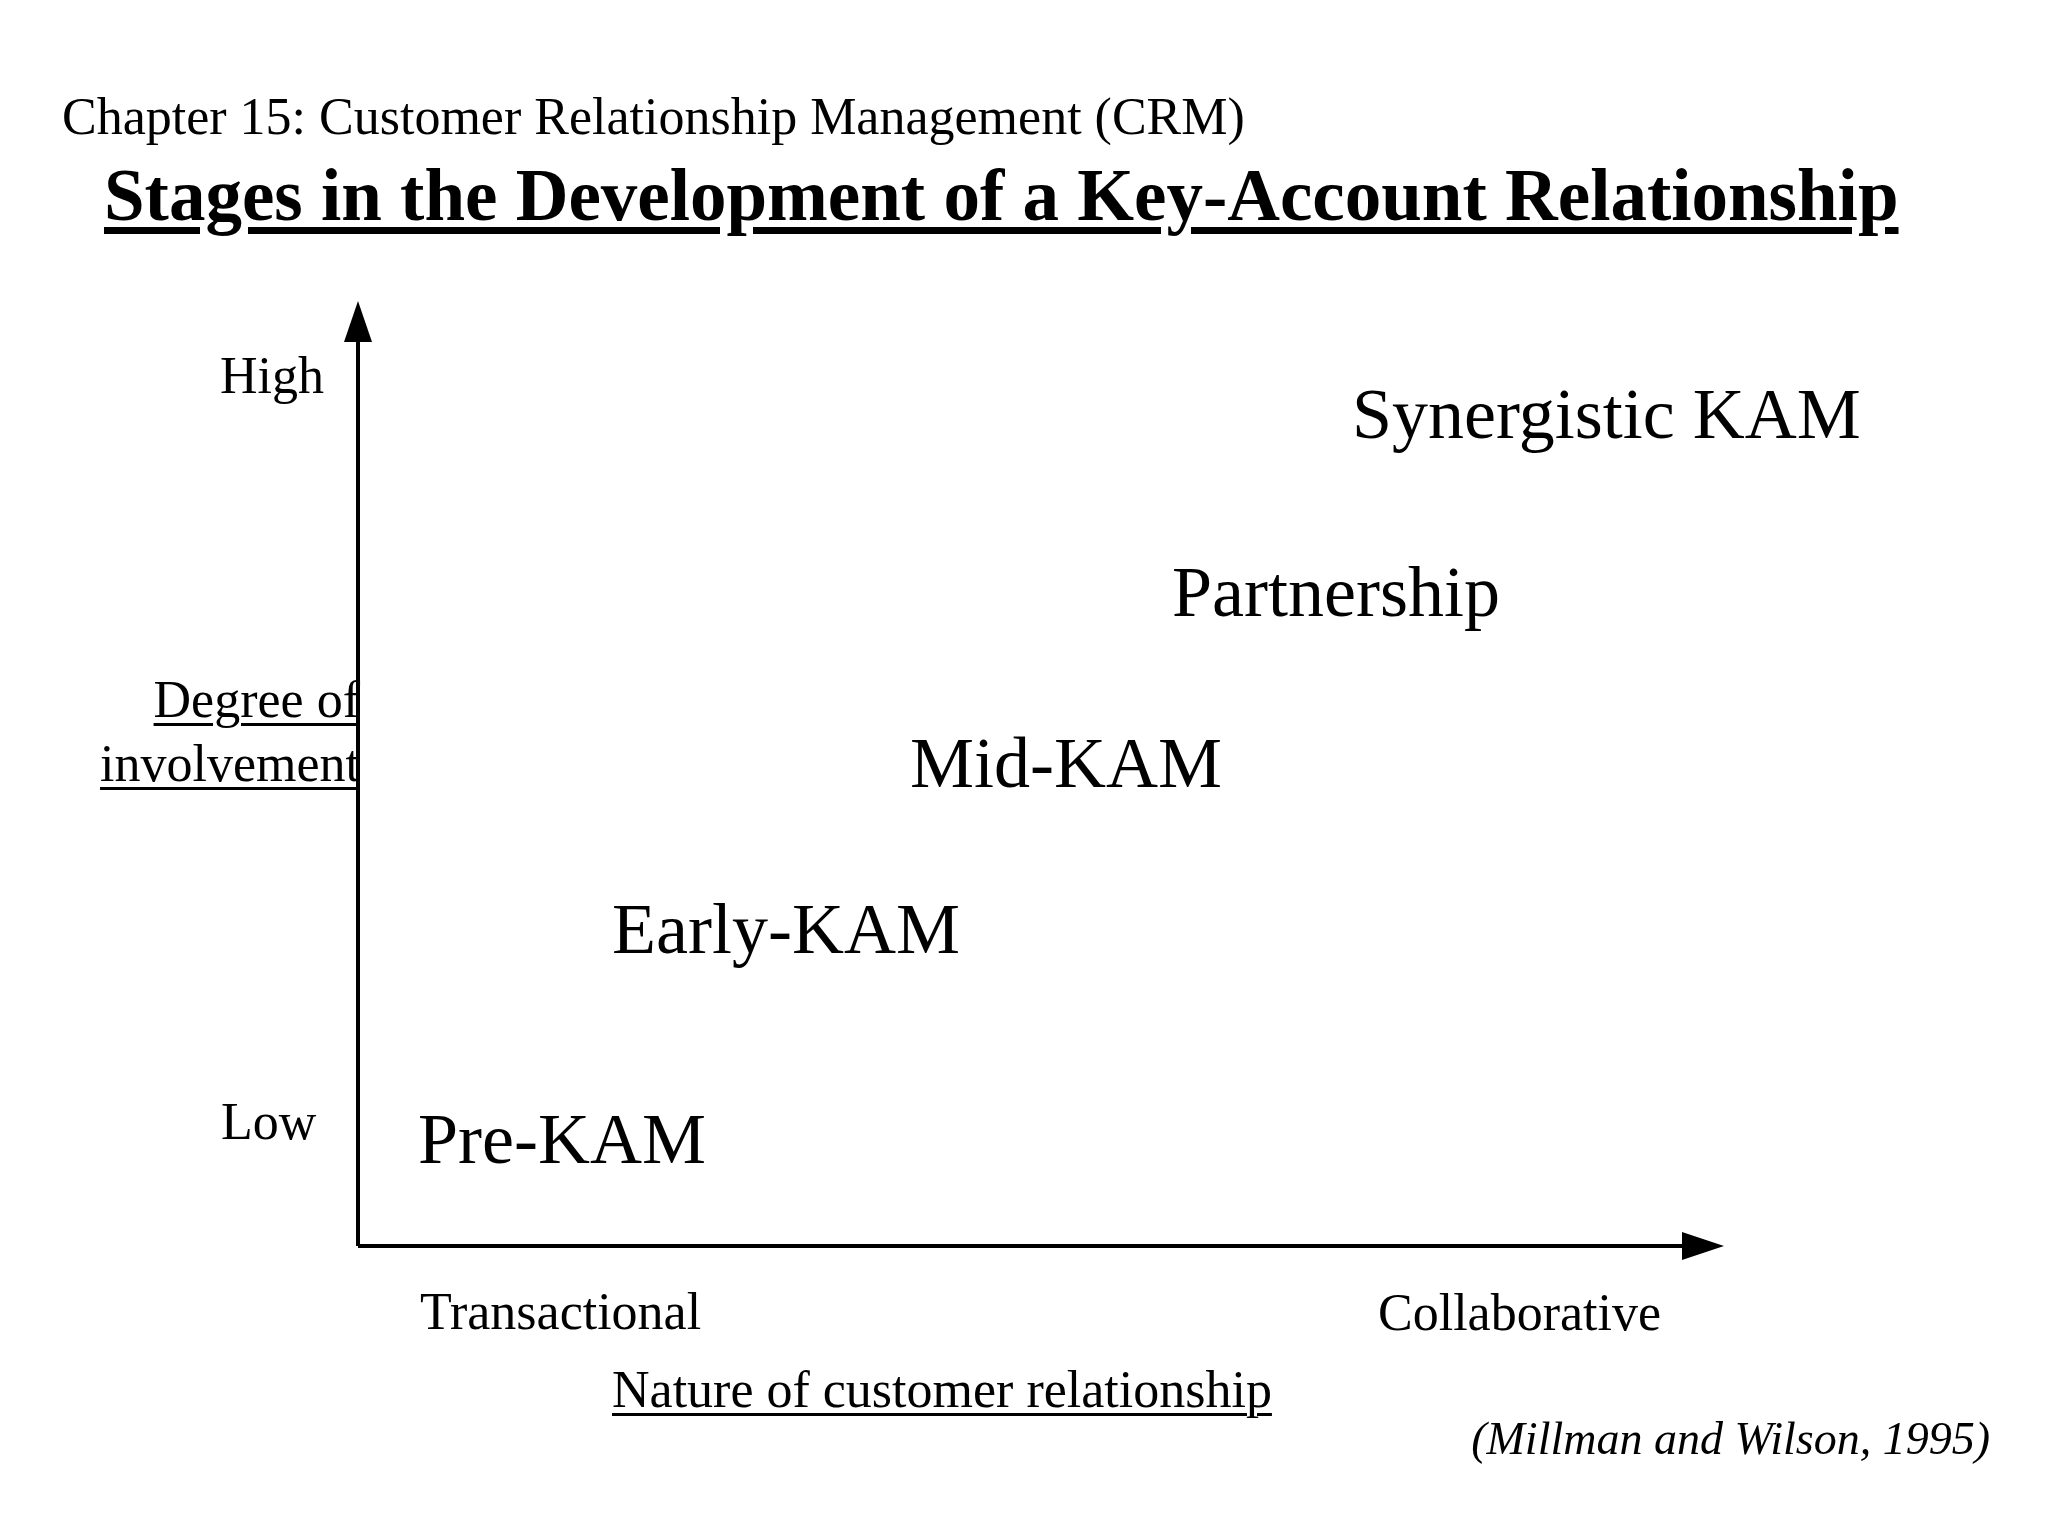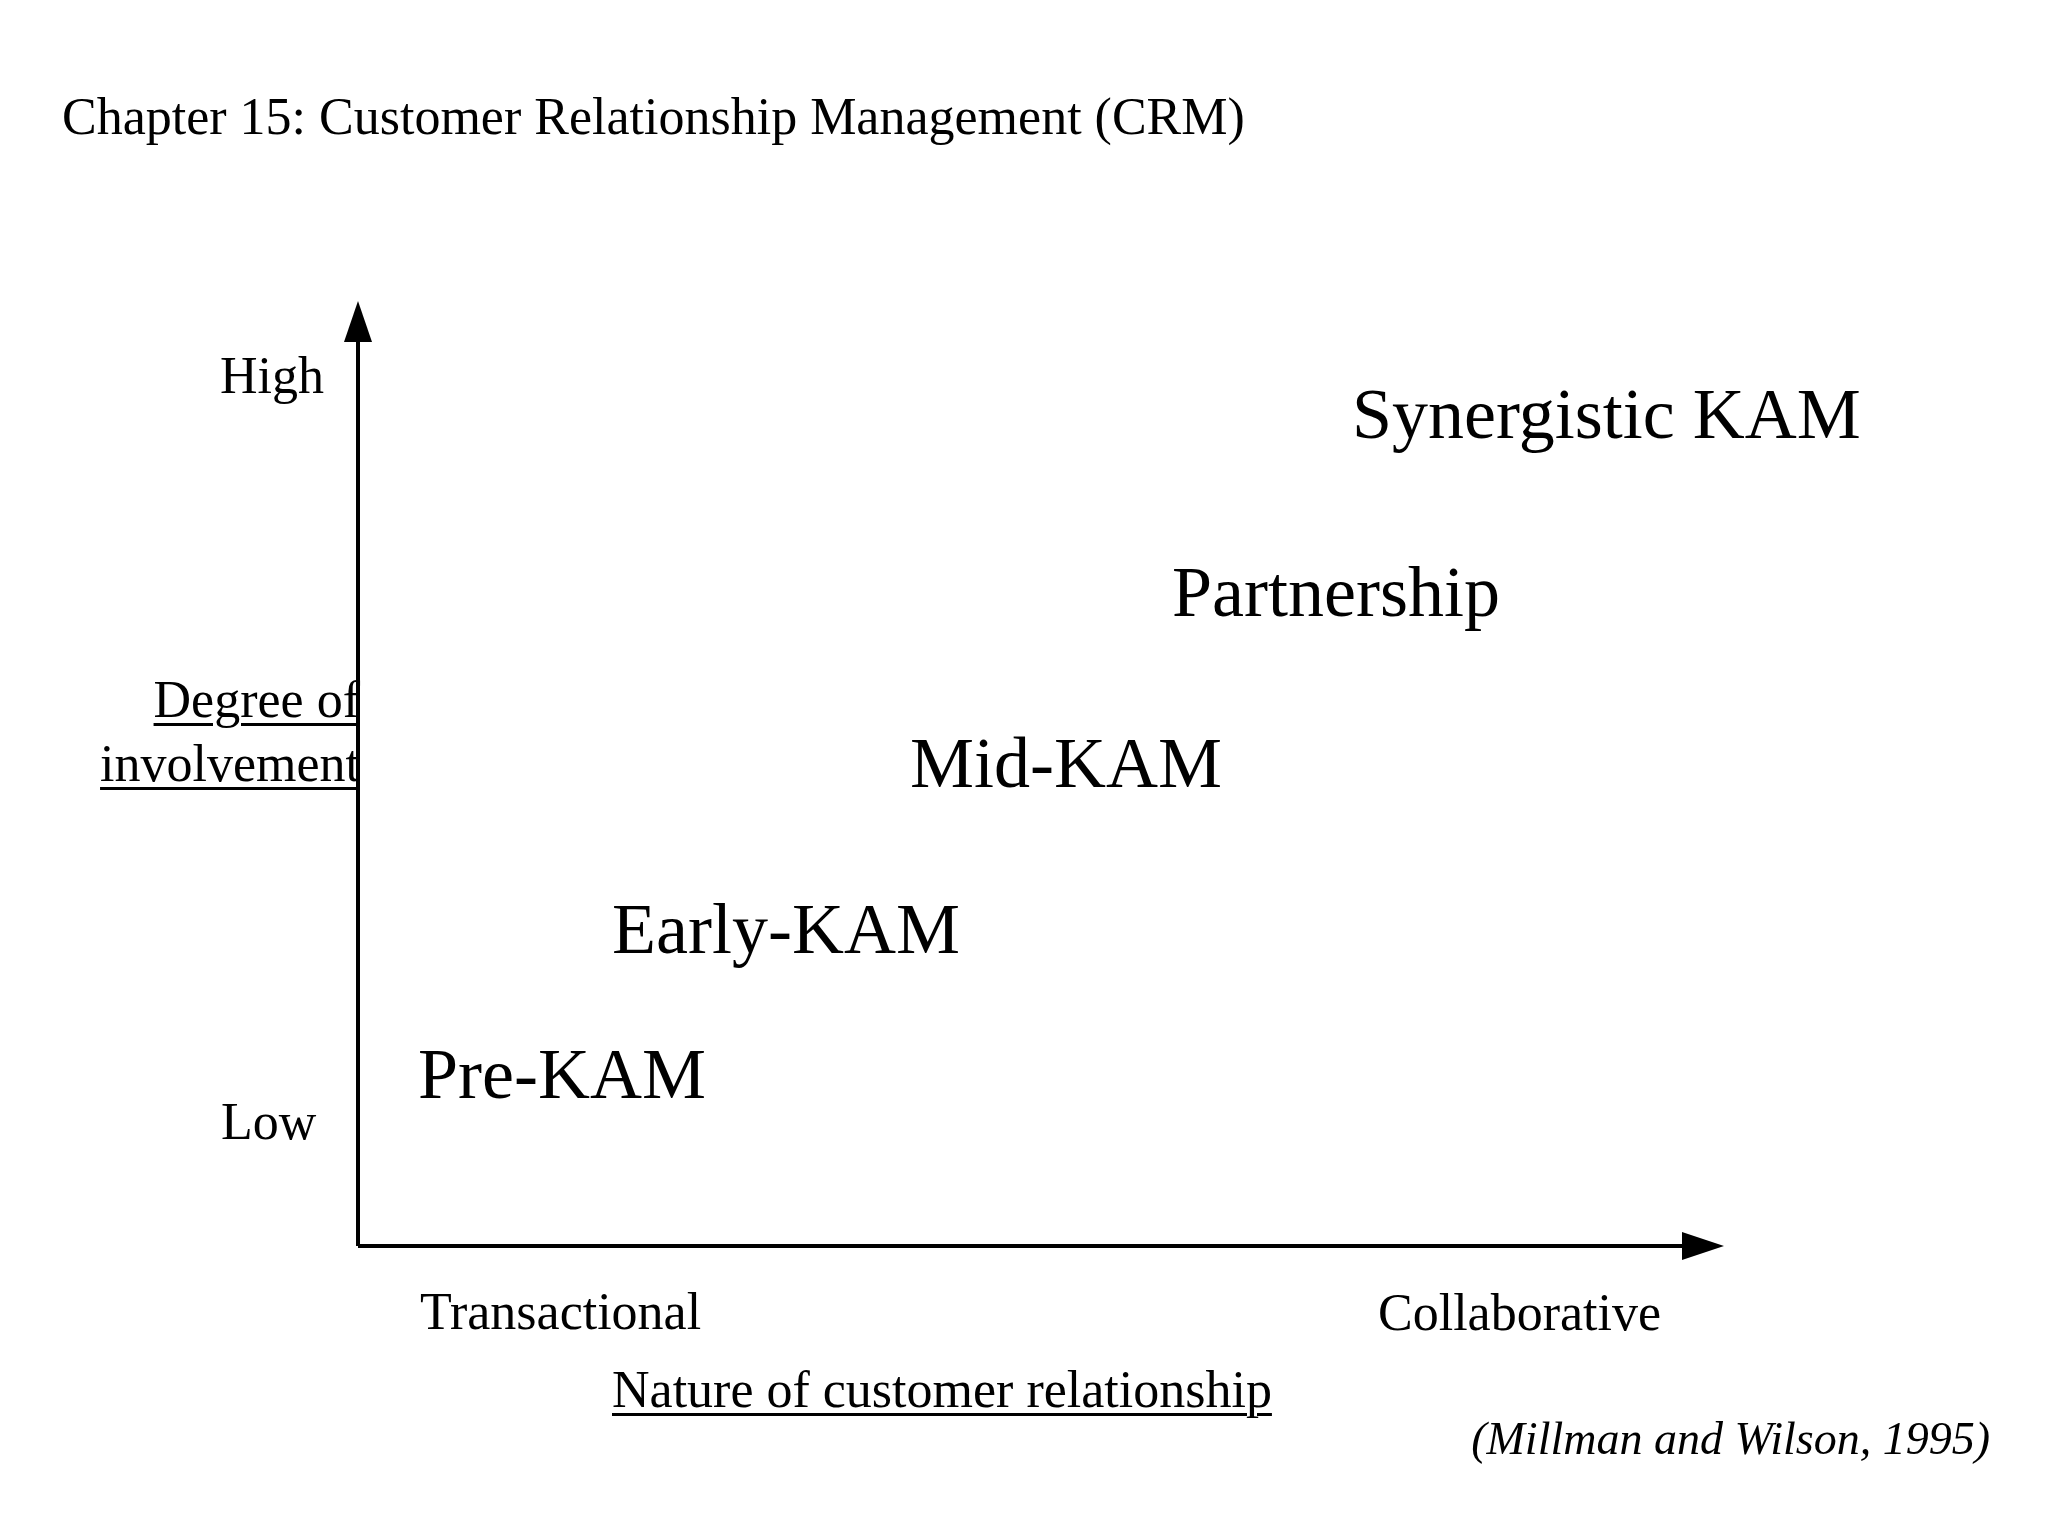--- a/index.html
+++ b/index.html
@@ -50,38 +50,39 @@
     white-space:nowrap;
   }
 </style>
 </head>
 <body>
 
 <div class="slide">
 
   <div class="abs header">Chapter 15: Customer Relationship Management (CRM)</div>
 
+  <div class="abs title">Stages in the Development of a Key-Account Relationship</div>
 
   <svg class="abs axes-svg" viewBox="0 0 2048 1536" xmlns="http://www.w3.org/2000/svg">
     <line x1="358" y1="1246" x2="358" y2="334" stroke="#000" stroke-width="4"></line>
     <polygon points="358,301 344,342 372,342" fill="#000"></polygon>
     <line x1="358" y1="1246" x2="1690" y2="1246" stroke="#000" stroke-width="4"></line>
     <polygon points="1724,1246 1682,1232 1682,1260" fill="#000"></polygon>
   </svg>
 
   <div class="abs lbl" style="left:220px;top:344px;">High</div>
 
   <div class="abs lbl yaxis-title">
     <span class="u">Degree of</span><br>
     <span class="u">involvement</span>
   </div>
 
   <div class="abs lbl" style="left:221px;top:1090px;">Low</div>
 
-  <div class="abs stage" style="left:418px;top:1038px;">Pre-KAM</div>
+  <div class="abs stage" style="left:418px;top:1103px;">Pre-KAM</div>
   <div class="abs stage" style="left:612px;top:893px;">Early-KAM</div>
   <div class="abs stage" style="left:910px;top:727px;">Mid-KAM</div>
   <div class="abs stage" style="left:1172px;top:556px;">Partnership</div>
   <div class="abs stage" style="left:1352px;top:378px;">Synergistic KAM</div>
 
   <div class="abs lbl" style="left:420px;top:1280px;">Transactional</div>
   <div class="abs lbl" style="left:1378px;top:1281px;">Collaborative</div>
 
   <div class="abs lbl u" style="left:612px;top:1358px;">Nature of customer relationship</div>
 

